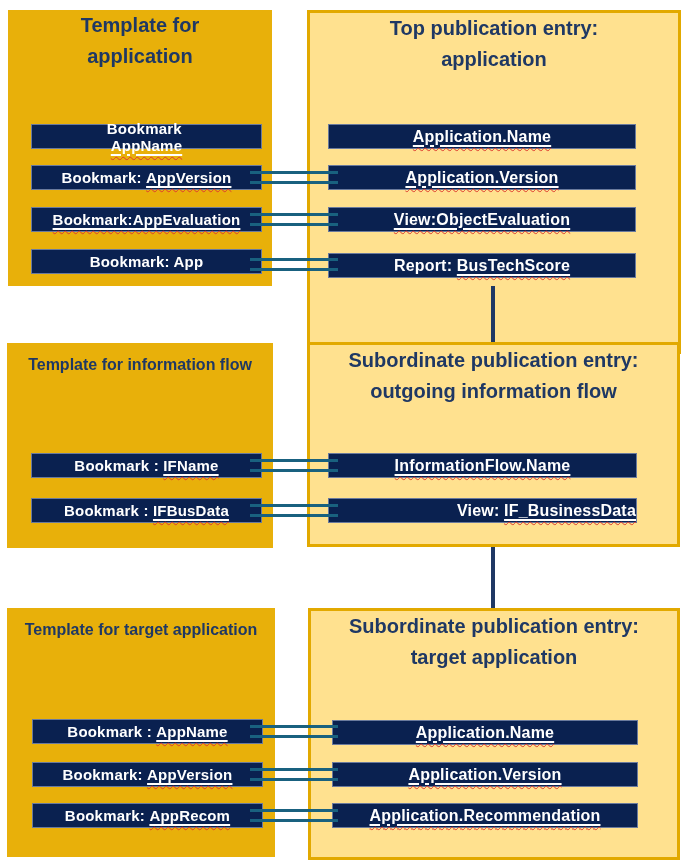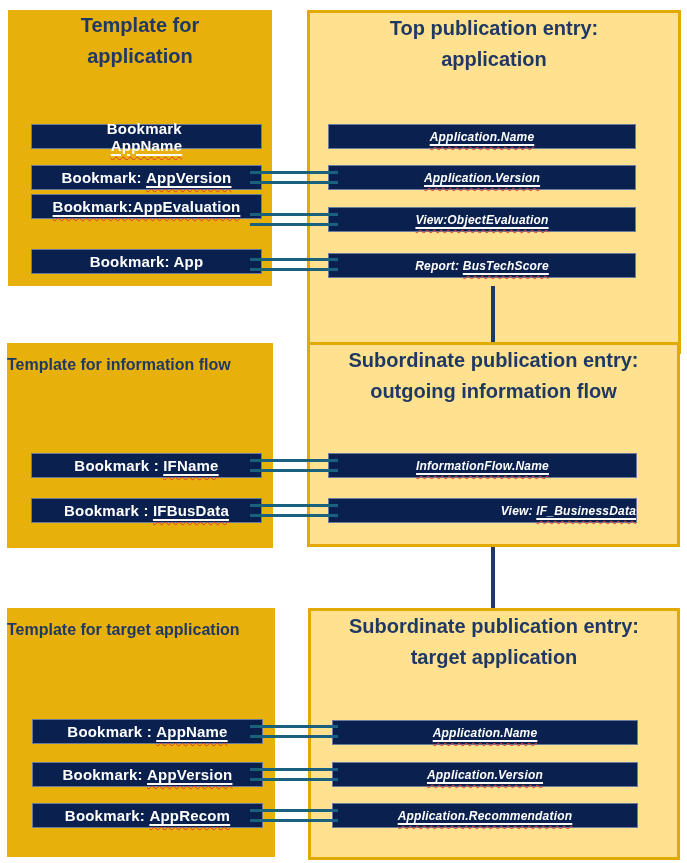--- a/index.html
+++ b/index.html
@@ -13,30 +13,30 @@
   .pub-box {
     position:absolute; background:#FFE18F; border:3px solid #E2A900;
     box-sizing:border-box;
   }
   .title-lg {
     color:#1F3864; font-size:20px; font-weight:600; line-height:1.55;
     text-align:center; white-space:pre-line; 
   }
   .title-sm {
     color:#1F3864; font-size:16px; font-weight:600; line-height:1.3;
-    text-align:left; padding-top:12px;
+    text-align:center; padding-top:12px;
   }
   .bar {
     position:absolute; height:25px; box-sizing:border-box;
     background:#0A2150; border:1px solid rgba(185,197,220,0.55);
     color:#ffffff; font-size:15px; font-weight:700;
     display:flex; align-items:center; justify-content:center;
     white-space:pre; letter-spacing:0.2px;
   }
-  .bar-lg { font-size:12px;font-style:italic; }
+  .bar-lg { font-size:16px; }
   .lnk {
     text-decoration:underline; text-decoration-color:#ffffff;
     text-decoration-thickness:1.5px; text-underline-offset:3px;
   }
   .sq {
     text-decoration:underline wavy #DE3B2E;
     text-decoration-thickness:1px; text-underline-offset:5px;
   }
   .hpair {
     position:absolute; left:250px; width:88px; height:7px;
@@ -57,21 +57,21 @@
 
   <div class="pub-box" style="left:307px;top:10px;width:374px;height:344px;">
     <div class="title-lg">Top publication entry:
 application</div>
   </div>
 
   <div class="bar" style="left:31px;top:124px;width:231px;flex-direction:column;"><span>Bookmark </span><span class="lnk"><span class="sq">AppName</span></span></div>
 
   <div class="bar" style="left:31px;top:165px;width:231px;"><span>Bookmark: </span><span class="lnk"><span class="sq">AppVersion</span></span></div>
 
-  <div class="bar" style="left:31px;top:194px;width:231px;"><span></span><span class="lnk"><span class="sq">Bookmark:AppEvaluation</span></span></div>
+  <div class="bar" style="left:31px;top:207px;width:231px;"><span></span><span class="lnk"><span class="sq">Bookmark:AppEvaluation</span></span></div>
 
   <div class="bar" style="left:31px;top:249px;width:231px;"><span>Bookmark: App</span><span class="lnk"><span class="sq"></span></span></div>
 
   <div class="bar bar-lg" style="left:328px;top:124px;width:308px;"><span></span><span class="lnk"><span class="sq">Application.Name</span></span></div>
 
   <div class="bar bar-lg" style="left:328px;top:165px;width:308px;"><span></span><span class="lnk"><span class="sq">Application.Version</span></span></div>
 
   <div class="bar bar-lg" style="left:328px;top:207px;width:308px;text-align:center;"><span></span><span class="lnk"><span class="sq">View:ObjectEvaluation</span></span></div>
 
   <div class="bar bar-lg" style="left:328px;top:253px;width:308px;"><span>Report: </span><span class="lnk"><span class="sq">BusTechScore</span></span></div>

